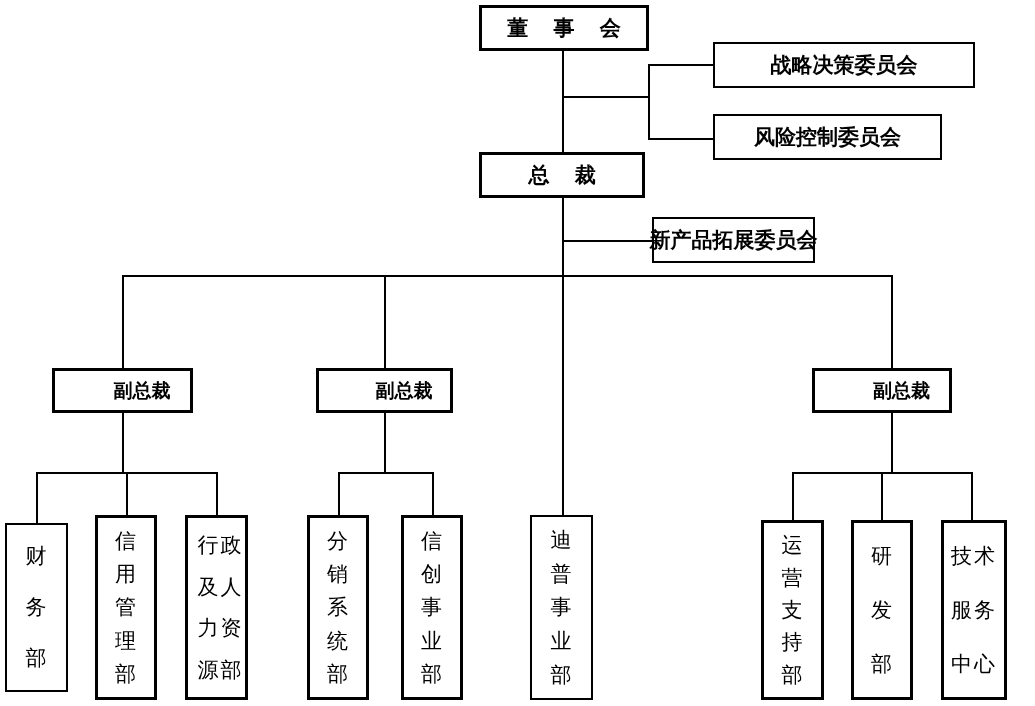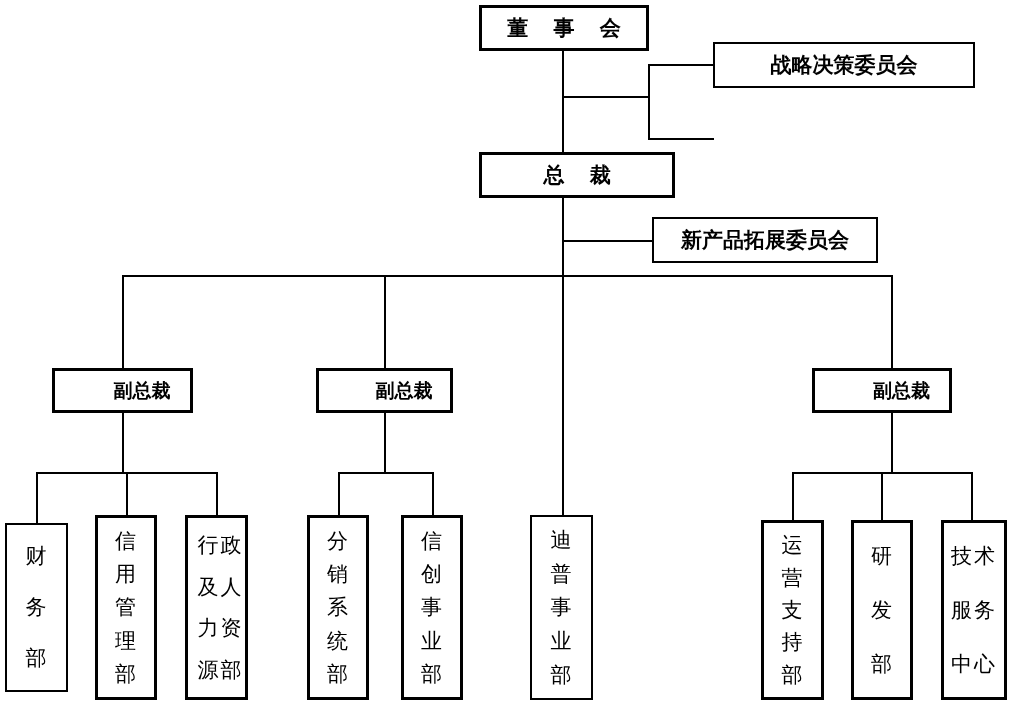--- a/index.html
+++ b/index.html
@@ -129,26 +129,29 @@
   <div class="line line-v" style="left:971px; top:472px; height:52px;"></div>
 
   <div class="node heavy" style="left:479px; top:5px; width:170px; height:46px;">
     <span class="htext spaced">董 事 会</span>
   </div>
 
   <div class="node" style="left:713px; top:42px; width:262px; height:46px;">
     <span class="htext committee">战略决策委员会</span>
   </div>
 
-
-  <div class="node heavy" style="left:479px; top:152px; width:196px; height:46px;">
+  <div class="node" style="left:713px; top:114px; width:229px; height:46px;">
+    <span class="htext committee">风险控制委员会</span>
+  </div>
+
+  <div class="node heavy" style="left:479px; top:152px; width:166px; height:46px;">
     <span class="htext spaced">总  裁</span>
   </div>
 
-  <div class="node" style="left:652px; top:217px; width:226px; height:46px;">
+  <div class="node" style="left:652px; top:217px; width:163px; height:46px;">
     <span class="htext committee">新产品拓展委员会</span>
   </div>
 
   <div class="node heavy" style="left:52px; top:368px; width:141px; height:45px;">
     <span class="htext vp">副总裁</span>
   </div>
 
   <div class="node heavy" style="left:316px; top:368px; width:137px; height:45px;">
     <span class="htext vp">副总裁</span>
   </div>

